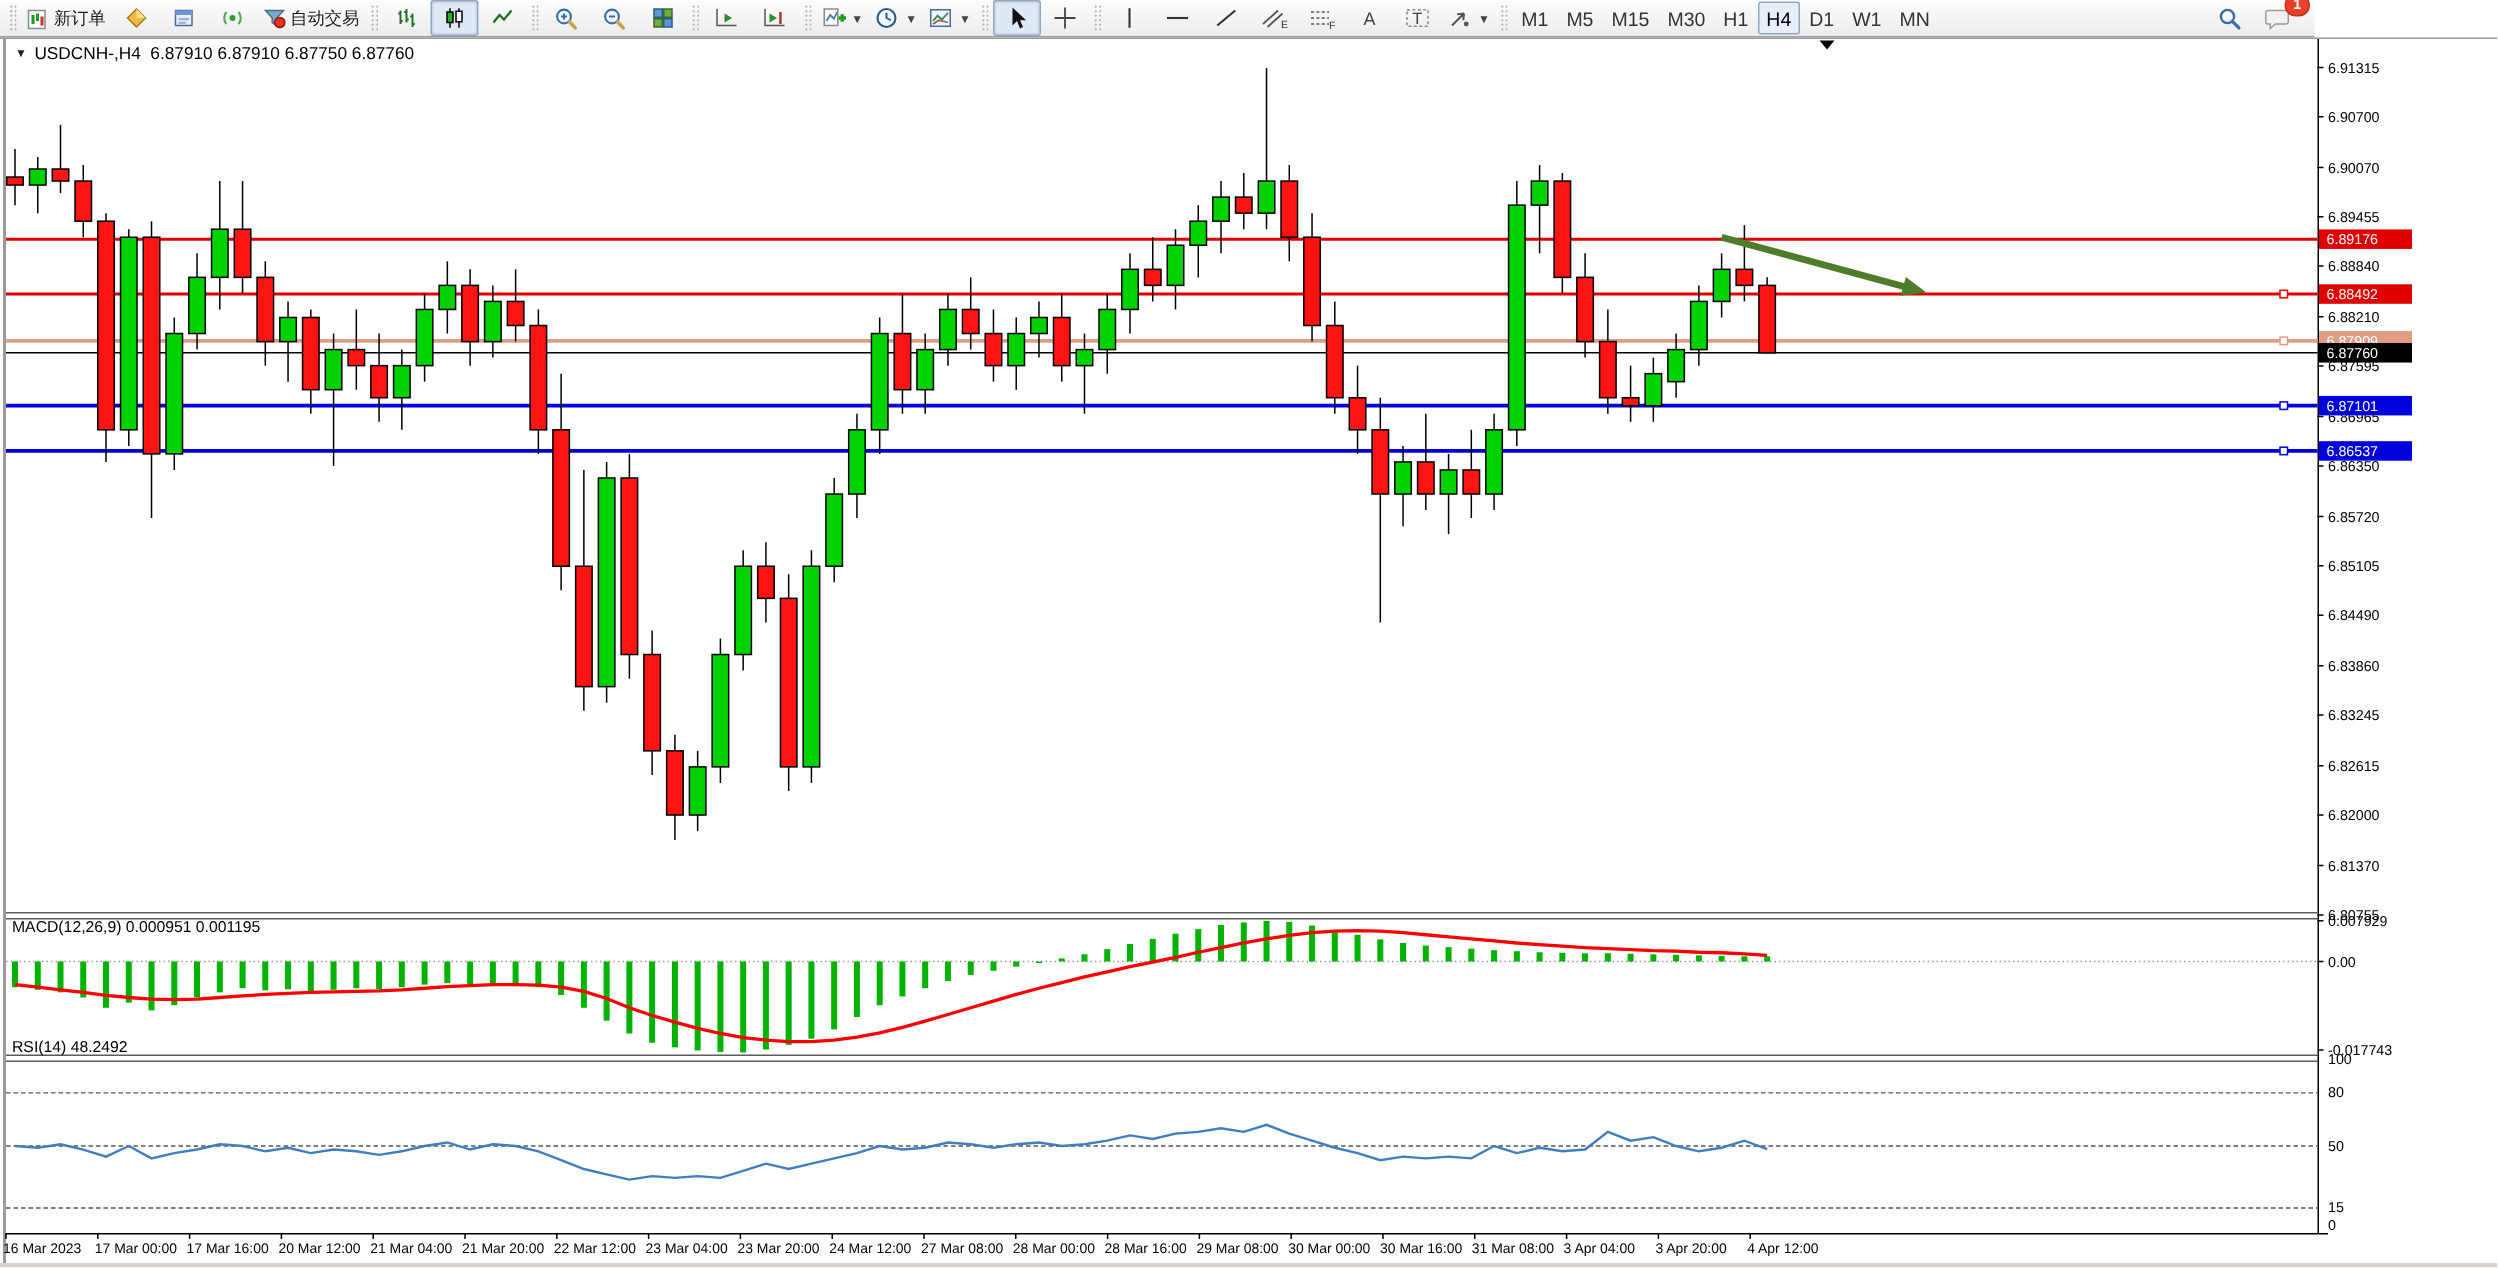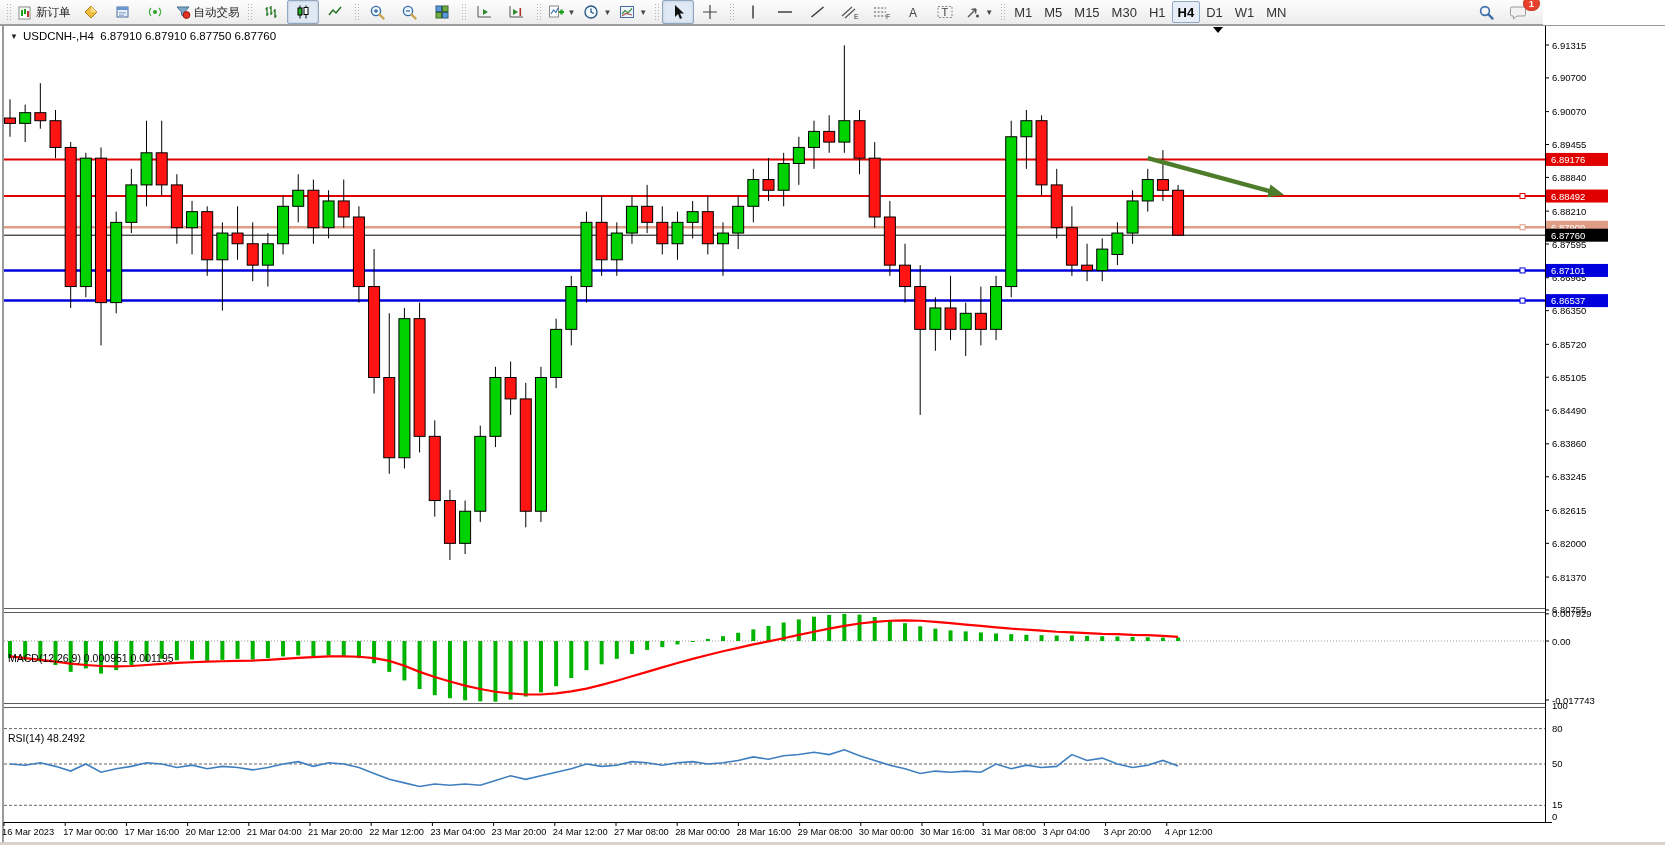--- a/index.html
+++ b/index.html
@@ -10,34 +10,34 @@
     background:linear-gradient(#fdfdfd,#ececec);border-bottom:1px solid #9e9e9e;
     display:flex;align-items:center;padding:0 3px;z-index:5;}
   .grip{width:5px;height:18px;margin:0 3px;
     background-image:radial-gradient(#b3b3b3 35%,transparent 36%);background-size:3px 3px;}
   .tbtn{height:22px;min-width:24px;display:flex;align-items:center;justify-content:center;
     gap:3px;padding:0 3px;border:1px solid transparent;border-radius:2px;font-size:11.5px;
     color:#1a1a1a;cursor:default;background:transparent;}
   .tbtn.active{background:#dfe9f5;border-color:#8fa8c4;box-shadow:inset 0 0 2px #aab;}
   .tf-btn{height:20px;padding:0 5px;font-size:13px;color:#333;border:1px solid transparent;border-radius:2px;
     display:flex;align-items:center;}
-  .tf-btn.active{background:#e8eef7;border-color:#8fa8c4;font-weight:bold;color:#000;}
+  .tf-btn.active{background:#e8eef7;border-color:#8fa8c4;font-weight:normal;color:#000;}
   .caret{font-size:8px;color:#444;margin-left:1px;}
   .toolbar svg{display:block;}
   .spacer{flex:1;}
   .chatwrap{position:relative;margin-right:6px;}
   .badge{position:absolute;top:-5px;right:-7px;background:#e8402a;color:#fff;font-size:9.5px;
     line-height:13px;min-width:9px;text-align:center;border-radius:8px;padding:0 3px;
     border:1px solid #c23015;font-weight:bold;}
   
   #chart-svg{position:absolute;left:0;top:0;z-index:1;}
   .ovl{position:absolute;z-index:3;color:#000;white-space:nowrap;}
   .chart-title{left:10px;top:30px;font-size:11.5px;}
   .chart-title .tri{font-size:8px;vertical-align:1px;margin-right:5px;color:#222;}
-  .ind-label{font-size:10.5px;margin-top:40px;}
+  .ind-label{font-size:10.5px;}
   .macd-label{left:8px;top:612px;}
   .rsi-label{left:8px;top:692px;}
   .bstrip{position:absolute;left:0;bottom:0;width:1665px;height:3px;background:#d7d3cc;z-index:4;}
 </style>
 </head>
 <body>
 
 <div id="stage">
 
   <div class="toolbar">

